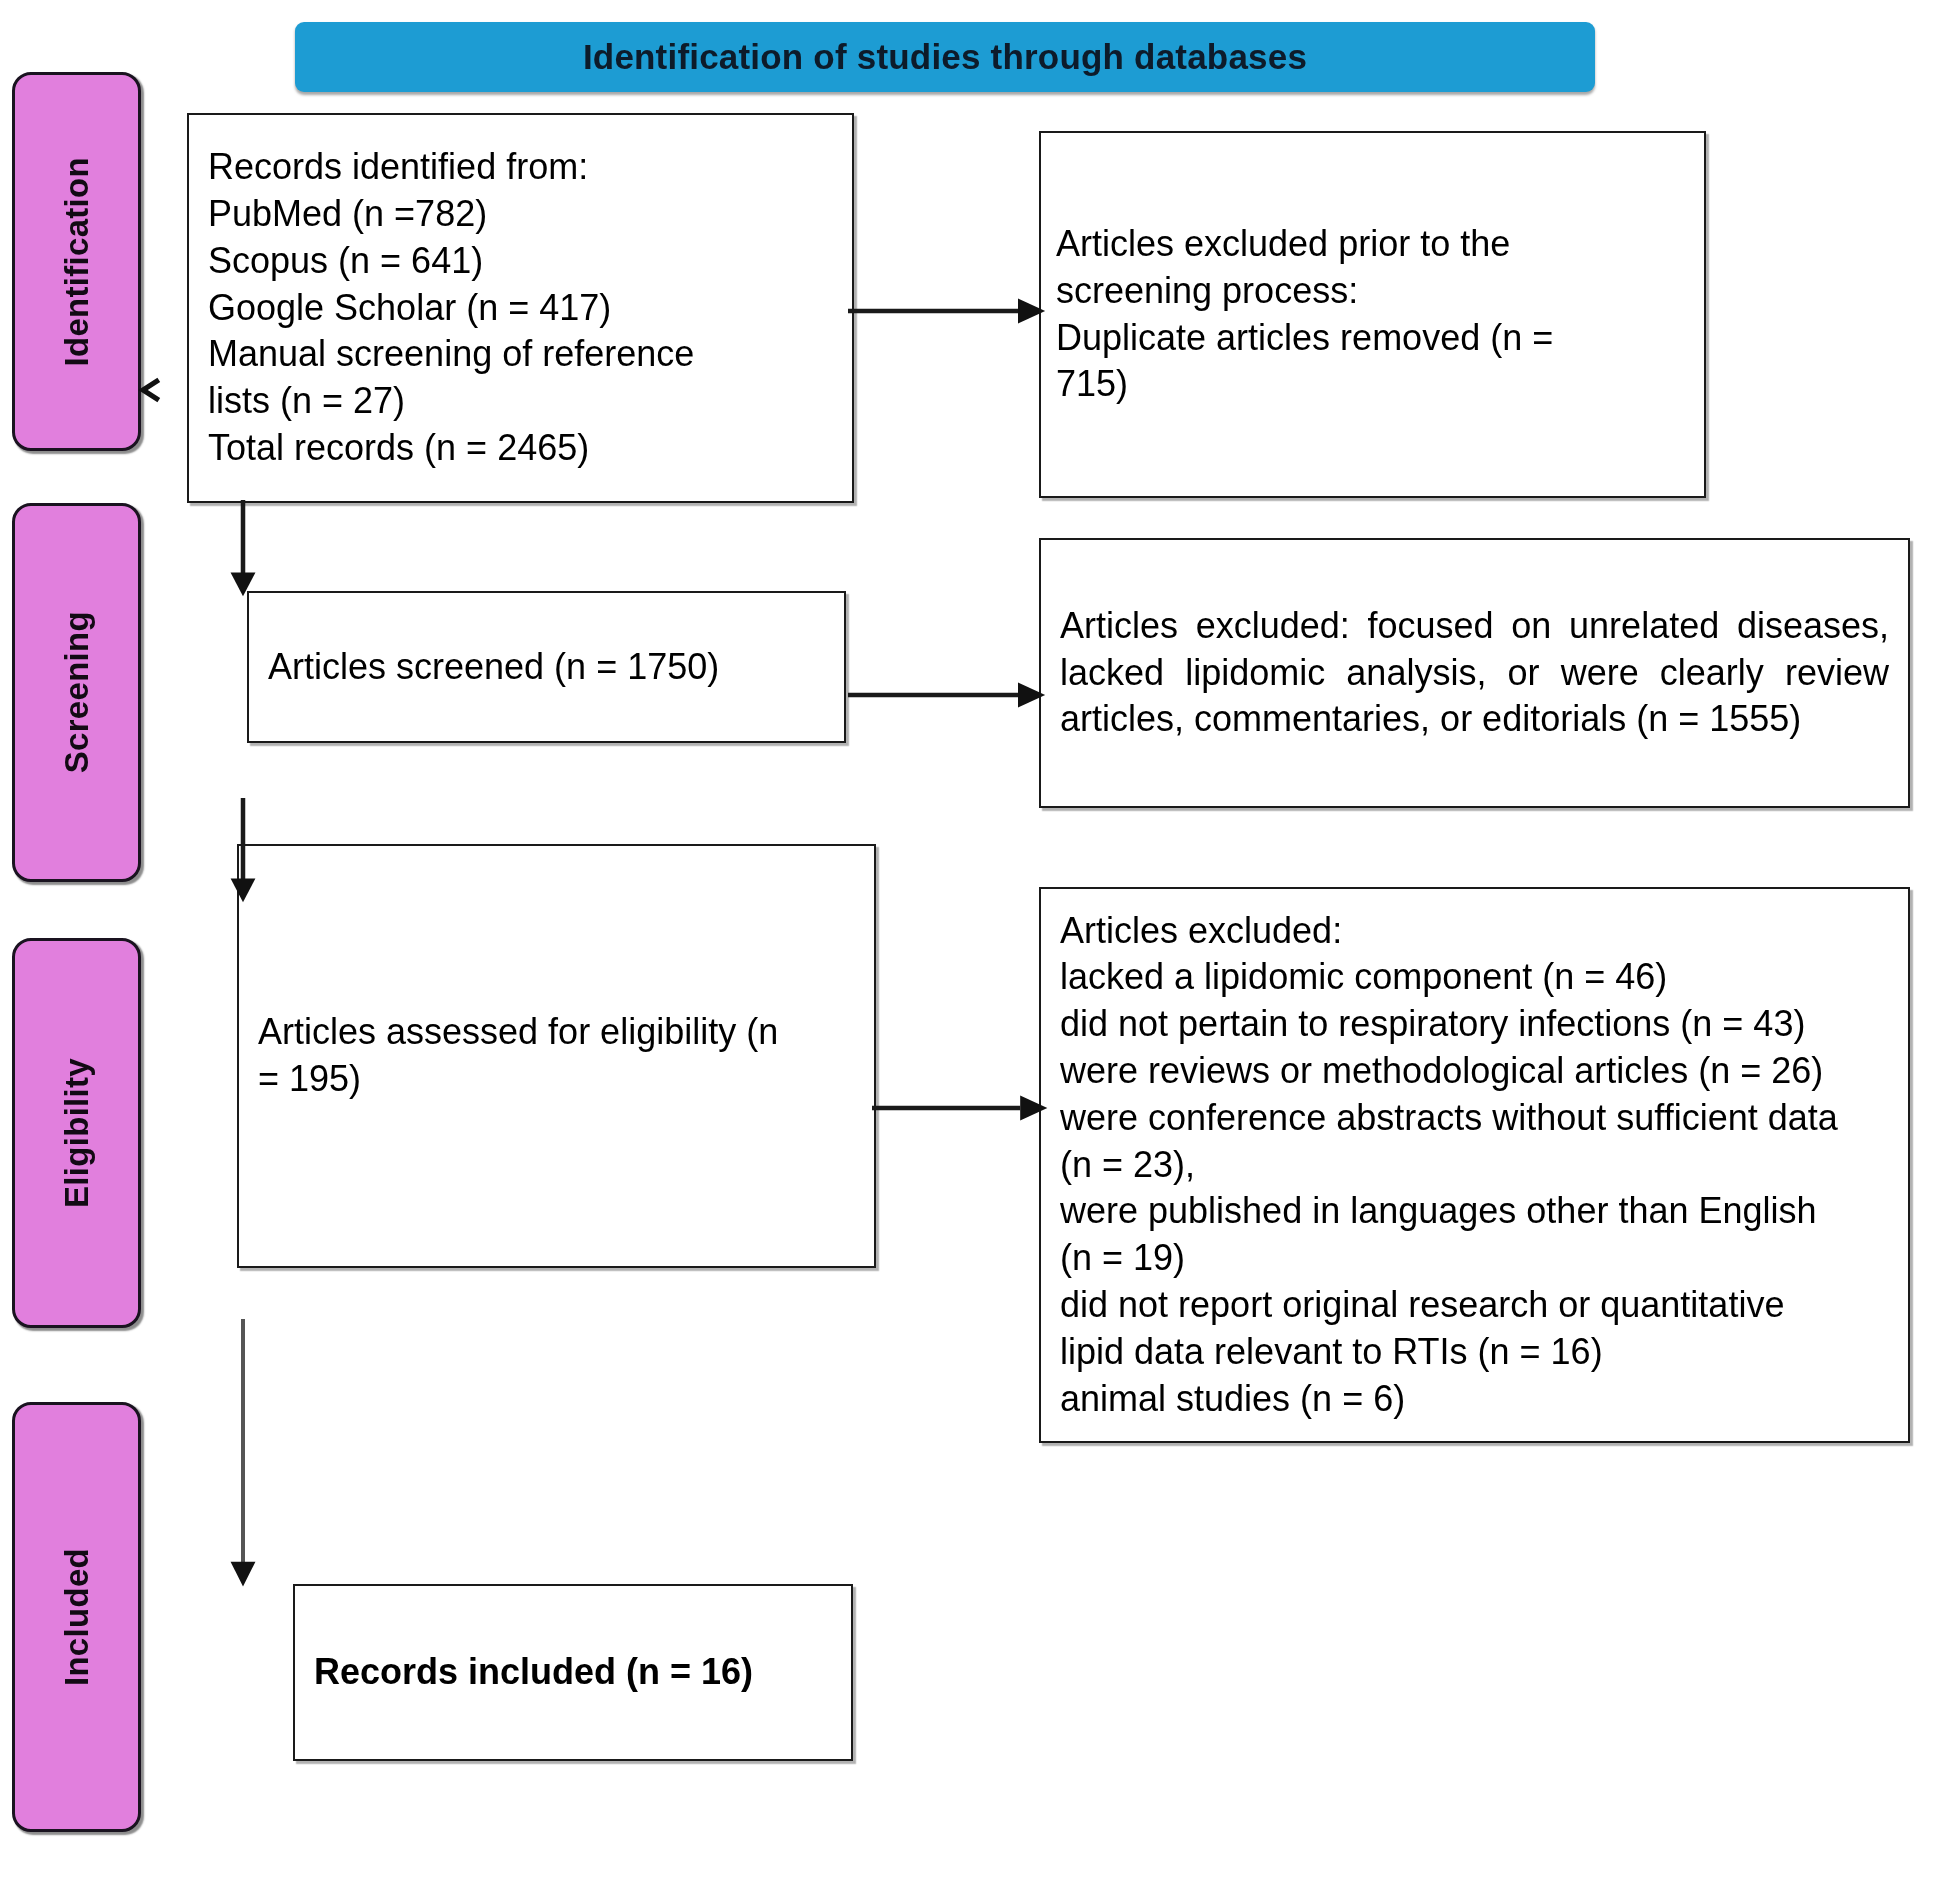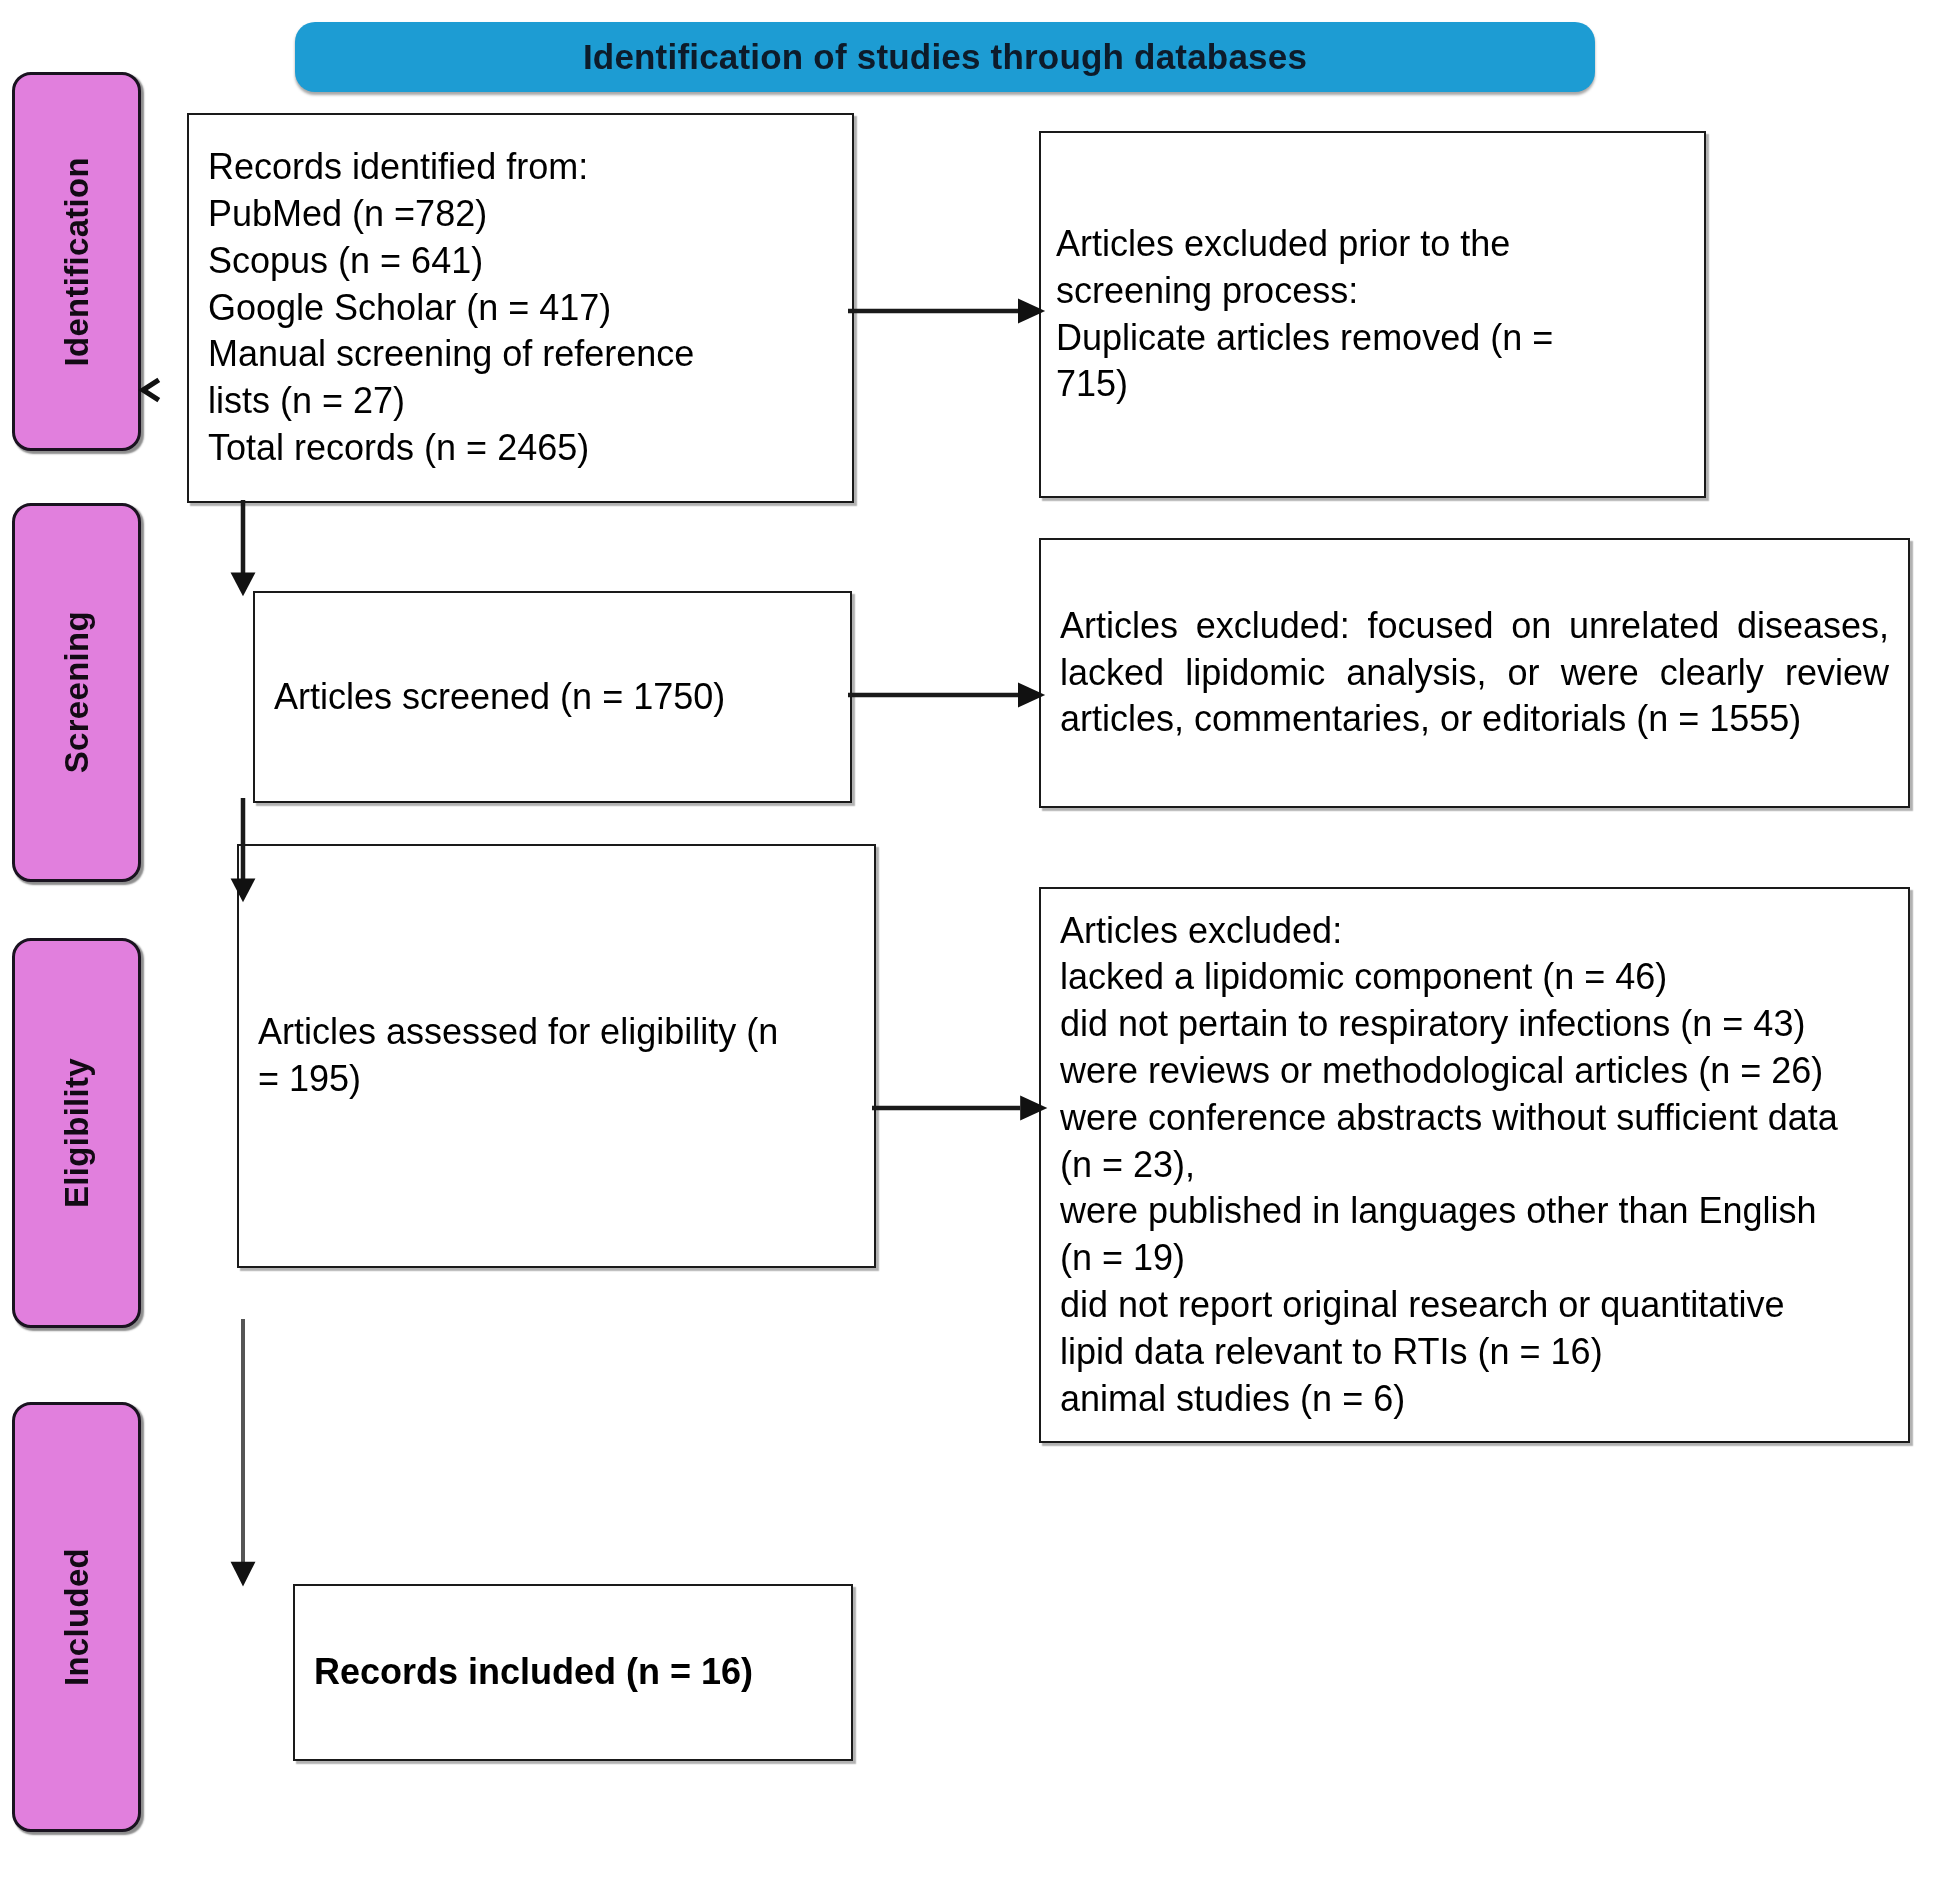--- a/index.html
+++ b/index.html
@@ -19,21 +19,21 @@
   }
 
   
   .banner {
     position: absolute;
     left: 295px;
     top: 21.5px;
     width: 1300px;
     height: 70px;
     background: #1d9cd3;
-    border-radius: 20px;
+    border-radius: 9px;
     box-shadow: 0 2.3px 2.8px rgba(0,0,0,0.35);
     display: flex;
     align-items: center;
     justify-content: center;
   }
   .banner-title {
     font-size: 35px;
     font-weight: bold;
     color: #0d1b2a;
     letter-spacing: 0.2px;
@@ -94,21 +94,21 @@
     color: #000000;
   }
   .box .lines p { white-space: nowrap; }
   .justified p {
     text-align: justify;
     white-space: normal;
   }
 
   #box-identified        { left: 187px;  top: 113px;  width: 667px; height: 390px; }
   #box-excluded-pre      { left: 1039px; top: 131px;  width: 667px; height: 367px; padding-left: 15px; }
-  #box-screened          { left: 253px;  top: 591px; width: 599px; height: 212px; }
+  #box-screened          { left: 247px;  top: 591px; width: 599px; height: 152px; }
   #box-excluded-screen   { left: 1039px; top: 538px;  width: 871px; height: 270px; }
   #box-eligibility       { left: 237px;  top: 844px; width: 639px; height: 424px; }
   #box-excluded-elig     { left: 1039px; top: 887px; width: 871px; height: 556px; }
   #box-included          { left: 293px;  top: 1584px; width: 560px;  height: 177px; font-weight: bold; }
 
   
   .conn { position: absolute; }
   svg { display: block; overflow: visible; }
 </style>
 </head>

